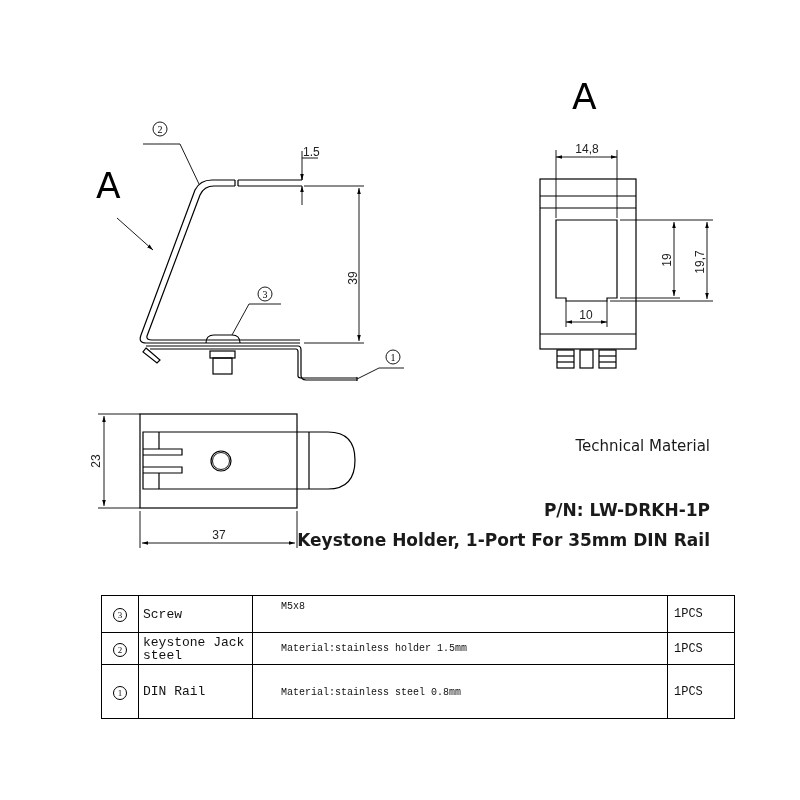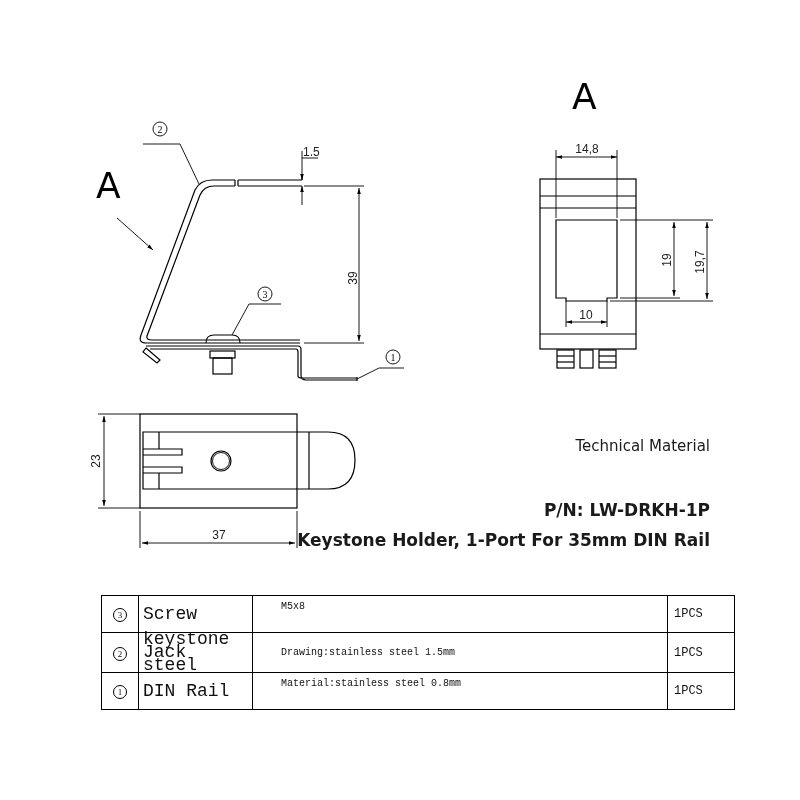--- a/index.html
+++ b/index.html
@@ -10,26 +10,26 @@
     .dim { font-family: "Liberation Sans", sans-serif; font-size: 12px; fill: #222; }
     .bigA { font-family: "DejaVu Sans", sans-serif; font-size: 36px; fill: #000; }
     .balloon-num { font-family: "Liberation Serif", serif; font-size: 10px; fill: #000; }
     .title-block { position: absolute; right: 90px; text-align: right; color: #1a1a1a; font-family: "DejaVu Sans", sans-serif; }
     #tb-title { top: 437px; font-size: 15px; }
     #tb-pn { top: 500px; font-size: 17px; font-weight: bold; }
     #tb-desc { top: 530px; font-size: 17px; font-weight: bold; }
     #bom { position: absolute; left: 101px; top: 595px; border-collapse: collapse; font-family: "Liberation Mono", monospace; color: #111; }
     #bom td { border: 1.3px solid #000; height: 31px; padding: 0 4px; vertical-align: middle; }
     #bom td.c-num { width: 28px; text-align: center; }
-    #bom td.c-name { width: 105px; font-size: 18px; line-height: 13px; }
+    #bom td.c-name { width: 105px; font-size: 13px; line-height: 13px; }
     #bom td.c-spec { width: 382px; font-size: 10px; padding-left: 28px; }
     #bom td.c-qty { width: 56px; font-family: Liberation Mono, monospace; font-size: 12px; padding-left: 6px; }
     .circ { display: inline-block; width: 12px; height: 12px; border: 1px solid #000; border-radius: 50%; font-family: "Liberation Serif", serif; font-size: 9px; line-height: 12px; text-align: center; }
     #bom tr:first-child td.c-spec { vertical-align: top; padding-top: 5px; }
-    #bom td.c-spec.top { vertical-align: top; padding-top: 5px; }
+    #bom td.c-spec.top { vertical-align: top; padding-top: 22px; }
   </style>
 </head>
 <body>
 
 <svg id="drawing" viewBox="0 0 800 800" xmlns="http://www.w3.org/2000/svg">
   <defs>
     <marker id="arr" viewBox="0 0 10 10" refX="10" refY="5" markerWidth="7" markerHeight="7" orient="auto-start-reverse">
       <path d="M0,2 L10,5 L0,8 z" fill="#000"></path>
     </marker>
   </defs>
@@ -150,21 +150,21 @@
   <tbody>
       <tr>
     <td class="c-num"><span class="circ">3</span></td>
     <td class="c-name">Screw</td>
     <td class="c-spec">M5x8</td>
     <td class="c-qty">1PCS</td>
   </tr>
   <tr>
     <td class="c-num"><span class="circ">2</span></td>
     <td class="c-name">keystone Jack steel</td>
-    <td class="c-spec">Drawing:stainless steel 1.5mm</td>
+    <td class="c-spec">Material:stainless holder 1.5mm</td>
     <td class="c-qty">1PCS</td>
   </tr>
   <tr>
     <td class="c-num"><span class="circ">1</span></td>
     <td class="c-name">DIN Rail</td>
     <td class="c-spec top">Material:stainless steel 0.8mm</td>
     <td class="c-qty top">1PCS</td>
   </tr>
 </tbody>
   </table>

